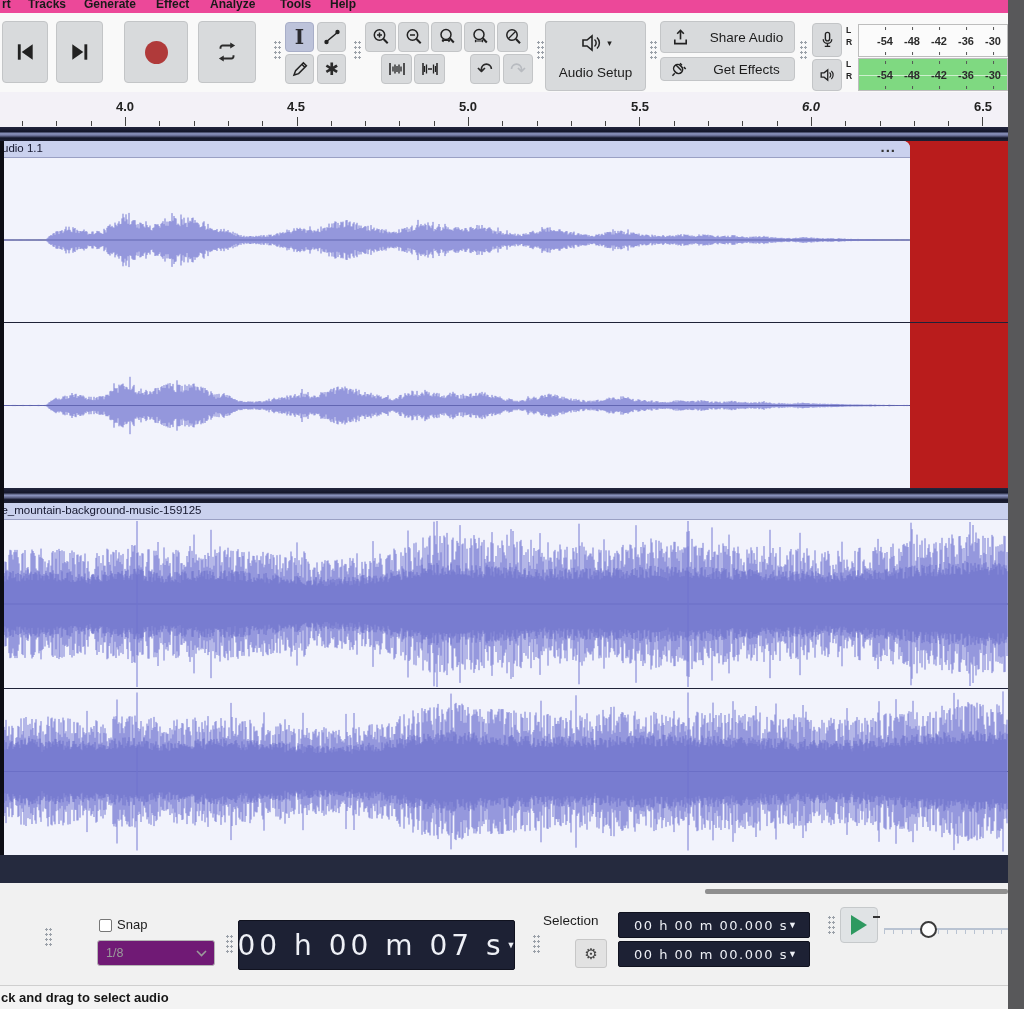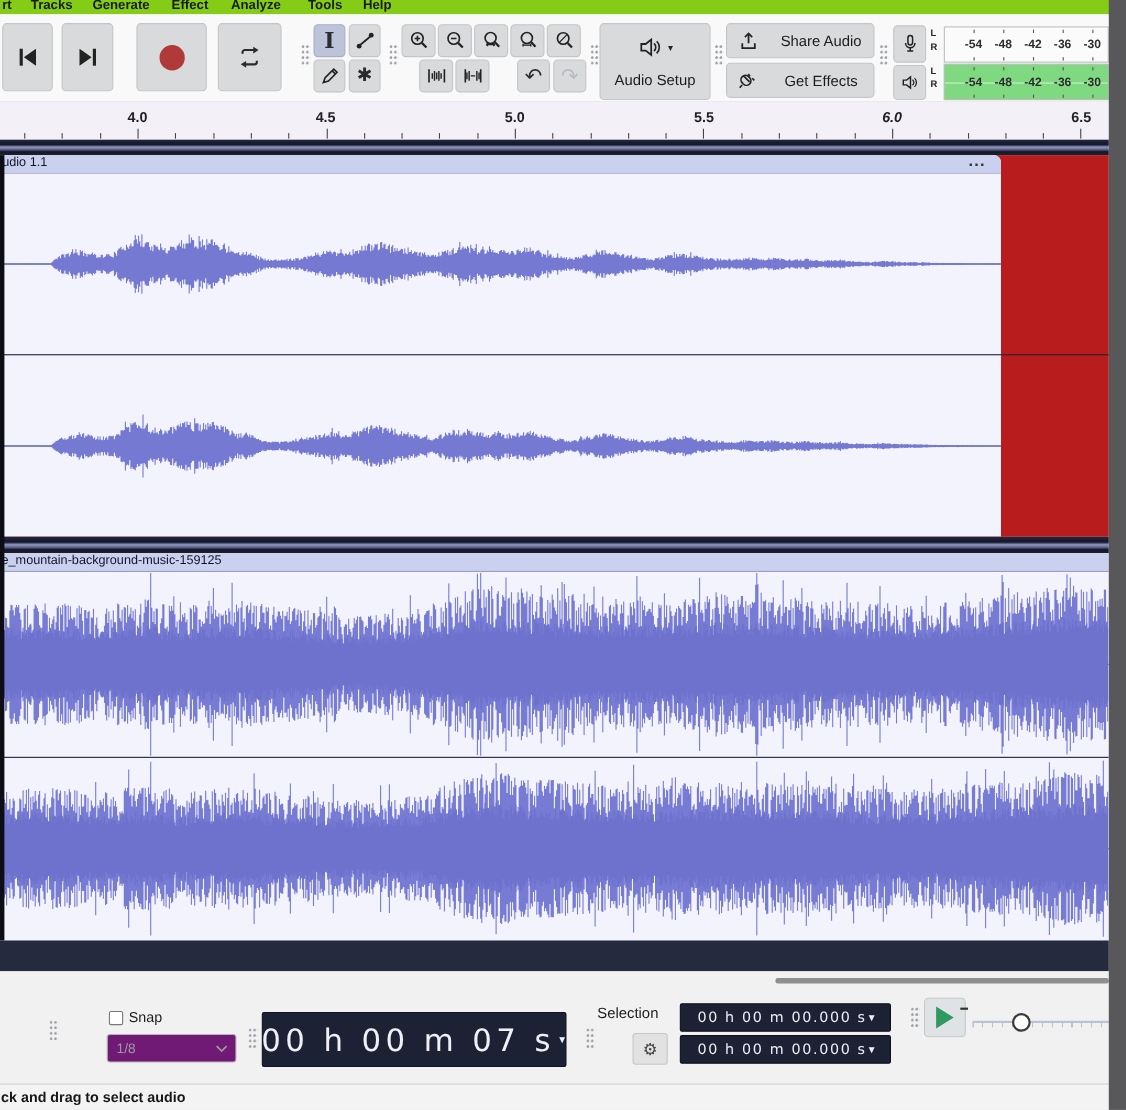--- a/index.html
+++ b/index.html
@@ -1,39 +1,39 @@
 <!DOCTYPE html>
 <html><head>
 <meta charset="utf-8">
 <style>
   html,body{margin:0;padding:0;background:#333;}
   #app{position:relative;width:1024px;height:1009px;background:#f1f1f1;overflow:hidden;
        font-family:"Liberation Sans", sans-serif; -webkit-font-smoothing:antialiased;}
   
-  .menubar{position:absolute;top:0;left:0;right:8px;height:13px;background:#84cc16;overflow:hidden;}
+  .menubar{position:absolute;top:0;left:0;right:8px;height:13px;background:#ec4899;overflow:hidden;}
   .menu-item{position:absolute;top:-3px;font-size:12px;font-weight:700;color:#1a1a1a;cursor:default;}
   
   .toolbar{position:absolute;top:13px;left:0;right:16px;height:79px;background:#f9f9f9;border-bottom:1px solid #c9c9c9;}
   .tbtn{position:absolute;background:#d8dadc;border:1px solid #c3c5c7;border-radius:4px;
         display:flex;align-items:center;justify-content:center;box-sizing:border-box;}
   .tbtn.active{background:#bdc3da;border-color:#a8aec8;}
   .tbtn svg{display:block;}
   .grip{position:absolute;width:8px;height:18px;
         background:radial-gradient(circle at 1.5px 1.5px,#9aa0a8 1.1px,transparent 1.4px) 0 0/4px 5px;}
   .rec-dot{width:23px;height:23px;border-radius:50%;background:#b03a3a;}
   .glyph{font-family:"DejaVu Sans", sans-serif;color:#2b2b2b;}
   .disabled-glyph{color:#b8bbc0;}
   .ibeam{font-family:"DejaVu Serif", serif;font-size:20px;font-weight:700;color:#2b2b30;line-height:1;}
   
   .bigbtn{position:absolute;background:#d8dadc;border:1px solid #c3c5c7;border-radius:4px;box-sizing:border-box;}
   .bigbtn .lbl{font-size:13.5px;color:#1c1c1c;}
   #btn-audio-setup{left:545px;top:8px;width:101px;height:70px;display:flex;flex-direction:column;align-items:center;justify-content:space-evenly;}
   .hbtn{display:flex;align-items:center;gap:9px;padding-left:10px;}
   #btn-share{left:660px;top:8px;width:135px;height:32px;}
-  #btn-geteffects{left:660px;top:44px;width:135px;height:32px;}
+  #btn-geteffects{left:660px;top:44px;width:135px;height:24px;}
   
   .sqbtn{position:absolute;background:#d8dadc;border:1px solid #c3c5c7;border-radius:4px;display:flex;align-items:center;justify-content:center;box-sizing:border-box;}
   .lr{position:absolute;width:12px;font-size:8.5px;font-weight:700;color:#222;line-height:8px;}
   .meter{position:absolute;left:858px;width:150px;height:33px;box-sizing:border-box;border:1px solid #bdbdbd;}
   #meter-rec{top:11px;background:#fbfbfb;}
   #meter-play{top:45px;background:#7fd981;}
   #meter-play::after{content:"";position:absolute;left:0;right:0;top:50%;height:1px;background:rgba(255,255,255,.6);}
   .mlabel{position:absolute;top:50%;transform:translate(-50%,-50%);font-size:11px;font-weight:700;color:#2c2c2c;z-index:2;}
   .mlabel::before,.mlabel::after{content:"";position:absolute;left:50%;width:1px;height:3px;background:#555;}
   .mlabel::before{top:-8px;} .mlabel::after{bottom:-8px;}

